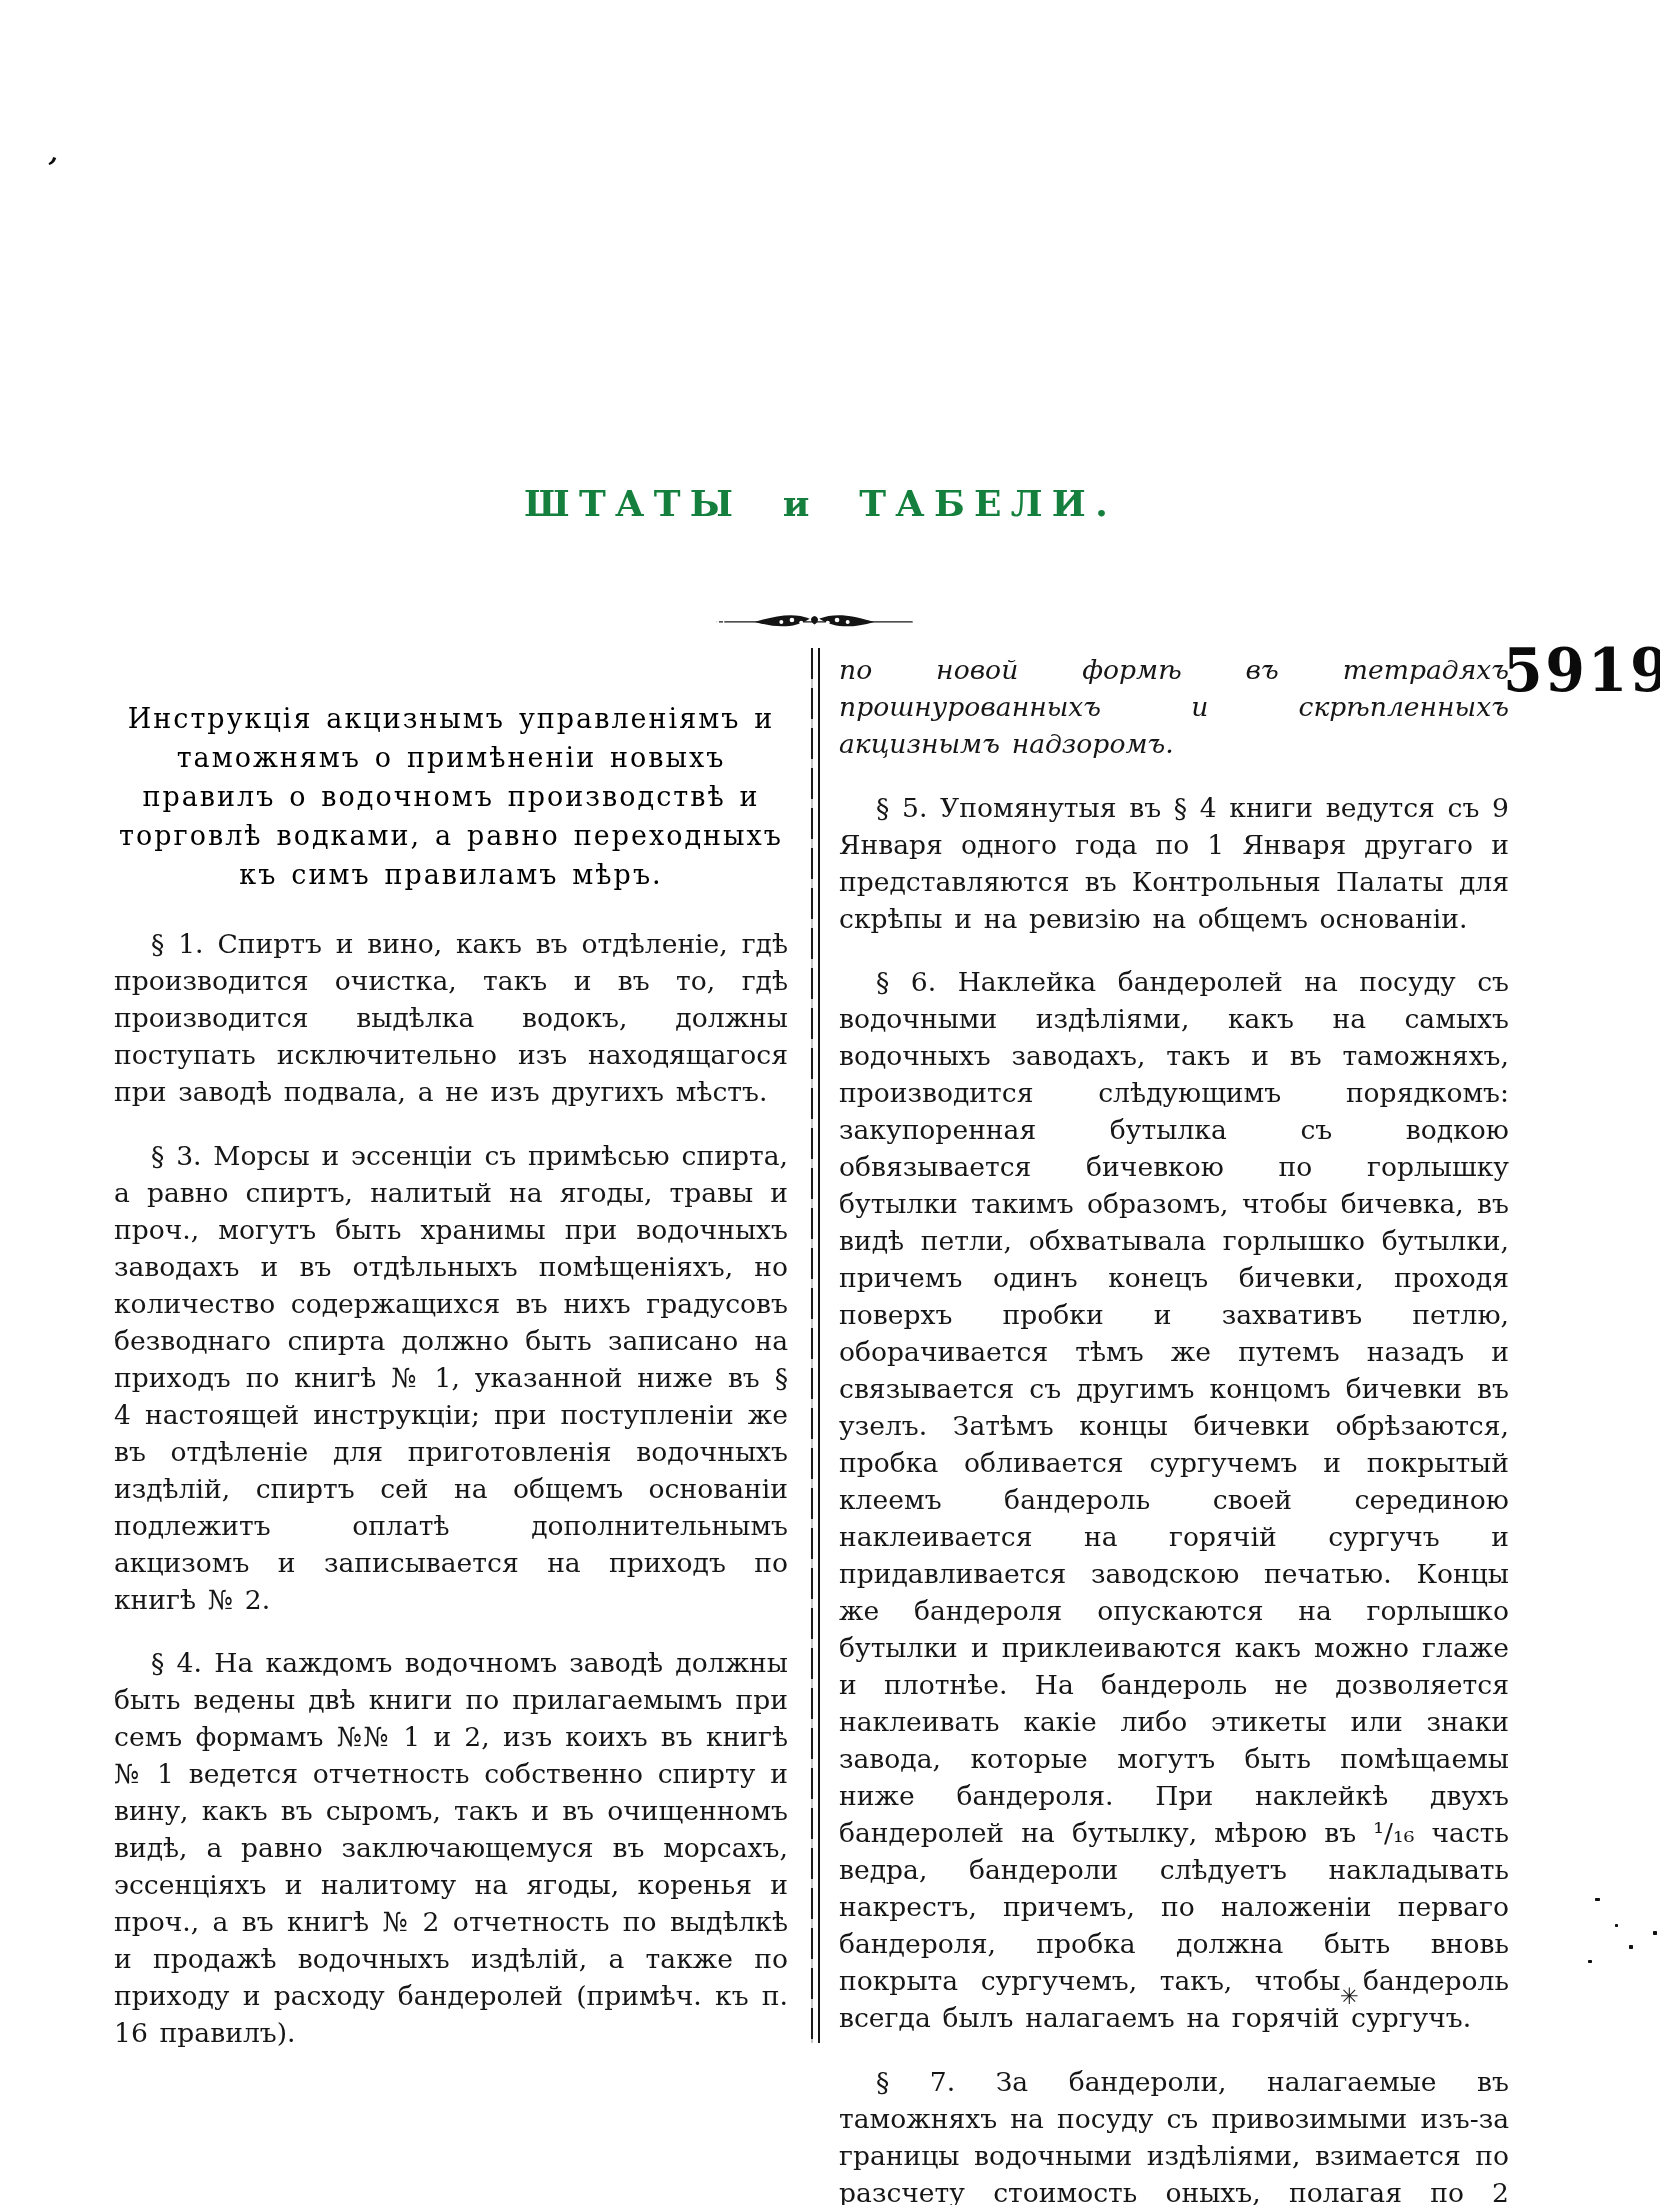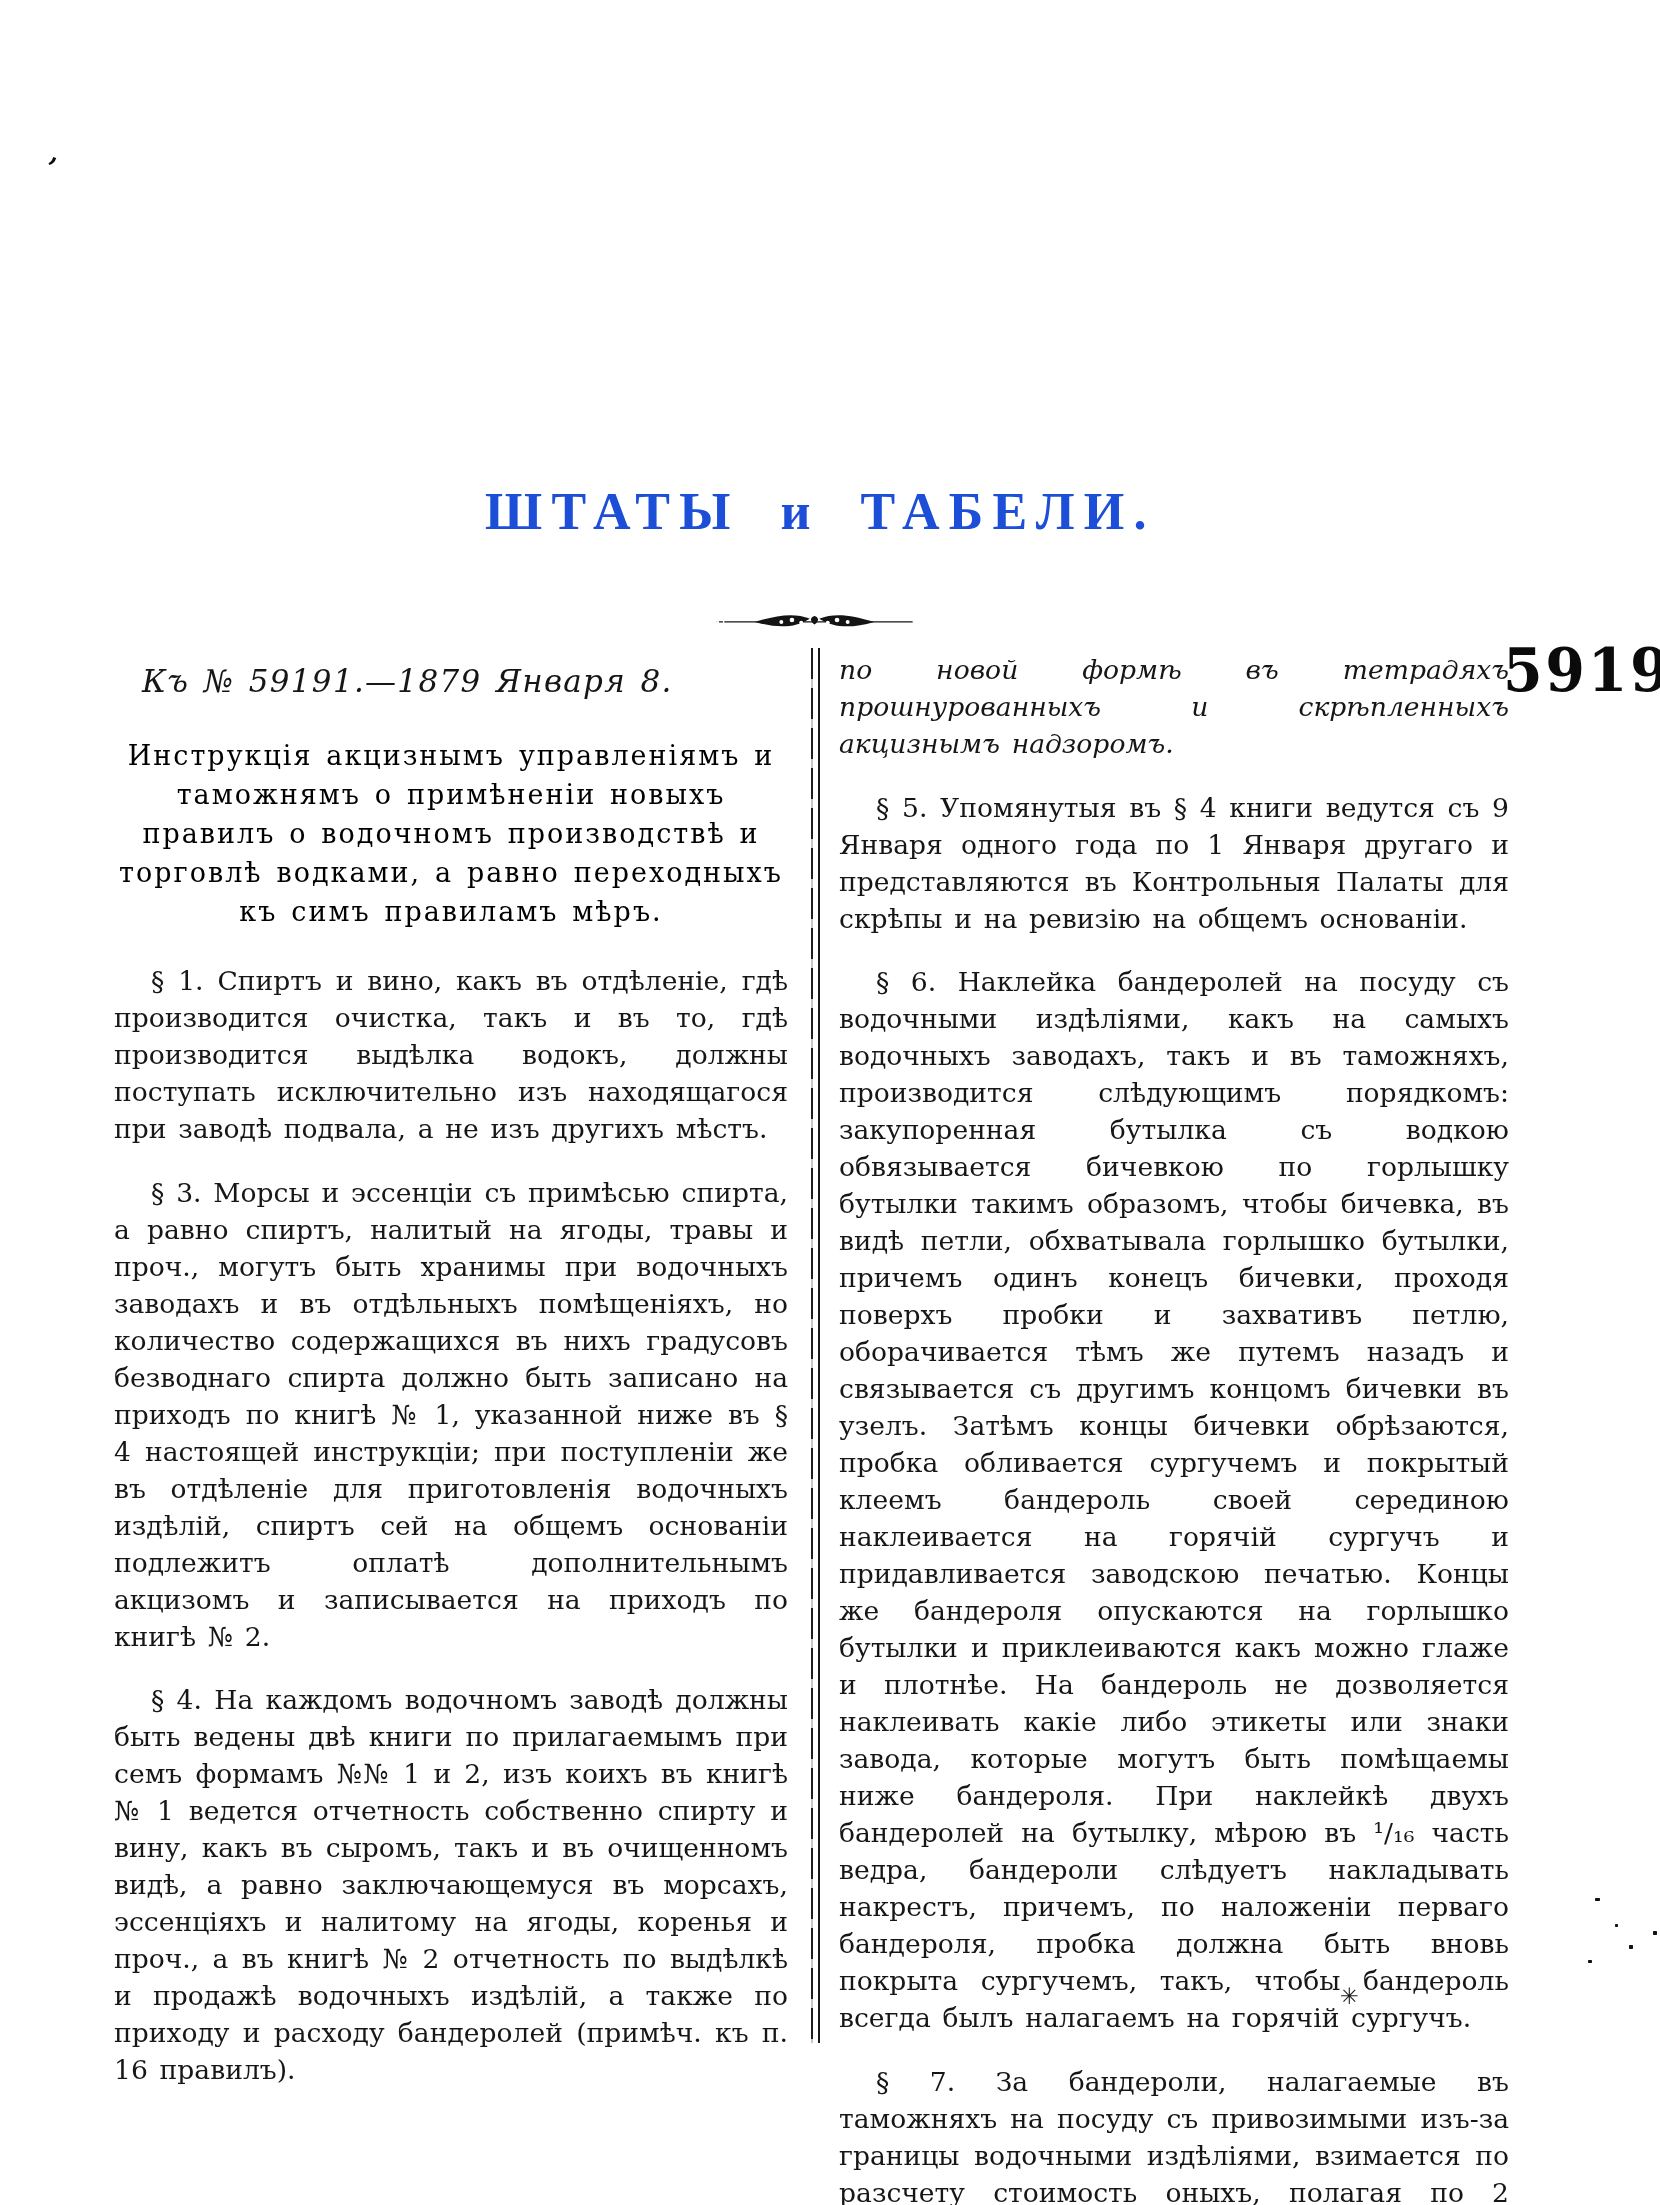--- a/index.html
+++ b/index.html
@@ -20,26 +20,25 @@
     color: #0d0d0d;
     transform: rotate(18deg);
     font-family: "DejaVu Serif", serif;
   }
   .page-title {
     position: absolute;
     left: 0;
     top: 482px;
     width: 1641px;
     text-align: center;
-    font-size: 52px;
+    font-size: 36px;
     font-weight: bold;
     letter-spacing: 9.3px;
-    color: #1d4ed8;
+    color: #15803d;
     word-spacing: 18.6px;
-    font-family: Liberation Serif, serif;
   }
   .ornament {
     position: absolute;
     left: 715px;
     top: 608px;
     width: 199px;
     height: 26.6px;
   }
   .margin-number {
     position: absolute;
@@ -133,21 +132,20 @@
     <circle cx="200" cy="21" r="3" fill="#ffffff"></circle>
     <circle cx="170" cy="22" r="3" fill="#ffffff"></circle>
   </svg>
 
   <div class="margin-number">59191</div>
 
   <div class="divider-line-a"></div>
   <div class="divider-line-b"></div>
 
   <div class="col col-left">
-    <div class="dateline">Къ № 59191.—1879 Января 8.</div>
     <div class="heading">Инструкція акцизнымъ управленіямъ и таможнямъ о примѣненіи новыхъ правилъ о водочномъ производствѣ и торговлѣ водками, а равно переходныхъ къ симъ правиламъ мѣръ.</div>
     <p class="para para-first">§ 1. Спиртъ и вино, какъ въ отдѣленіе, гдѣ производится очистка, такъ и въ то, гдѣ производится выдѣлка водокъ, должны поступать исключительно изъ находящагося при заводѣ подвала, а не изъ другихъ мѣстъ.</p>
     <p class="para">§ 3. Морсы и эссенціи съ примѣсью спирта, а равно спиртъ, налитый на ягоды, травы и проч., могутъ быть хранимы при водочныхъ заводахъ и въ отдѣльныхъ помѣщеніяхъ, но количество содержащихся въ нихъ градусовъ безводнаго спирта должно быть записано на приходъ по книгѣ № 1, указанной ниже въ § 4 настоящей инструкціи; при поступленіи же въ отдѣленіе для приготовленія водочныхъ издѣлій, спиртъ сей на общемъ основаніи подлежитъ оплатѣ дополнительнымъ акцизомъ и записывается на приходъ по книгѣ № 2.</p>
     <p class="para">§ 4. На каждомъ водочномъ заводѣ должны быть ведены двѣ книги по прилагаемымъ при семъ формамъ №№ 1 и 2, изъ коихъ въ книгѣ № 1 ведется отчетность собственно спирту и вину, какъ въ сыромъ, такъ и въ очищенномъ видѣ, а равно заключающемуся въ морсахъ, эссенціяхъ и налитому на ягоды, коренья и проч., а въ книгѣ № 2 отчетность по выдѣлкѣ и продажѣ водочныхъ издѣлій, а также по приходу и расходу бандеролей (примѣч. къ п. 16 правилъ).</p>
 
   </div>
 
   <div class="col col-right">
     <p class="para para-cont">по новой формѣ въ тетрадяхъ прошнурованныхъ и скрѣпленныхъ акцизнымъ надзоромъ.</p>
     <p class="para">§ 5. Упомянутыя въ § 4 книги ведутся съ 9 Января одного года по 1 Января другаго и представляются въ Контрольныя Палаты для скрѣпы и на ревизію на общемъ основаніи.</p>

